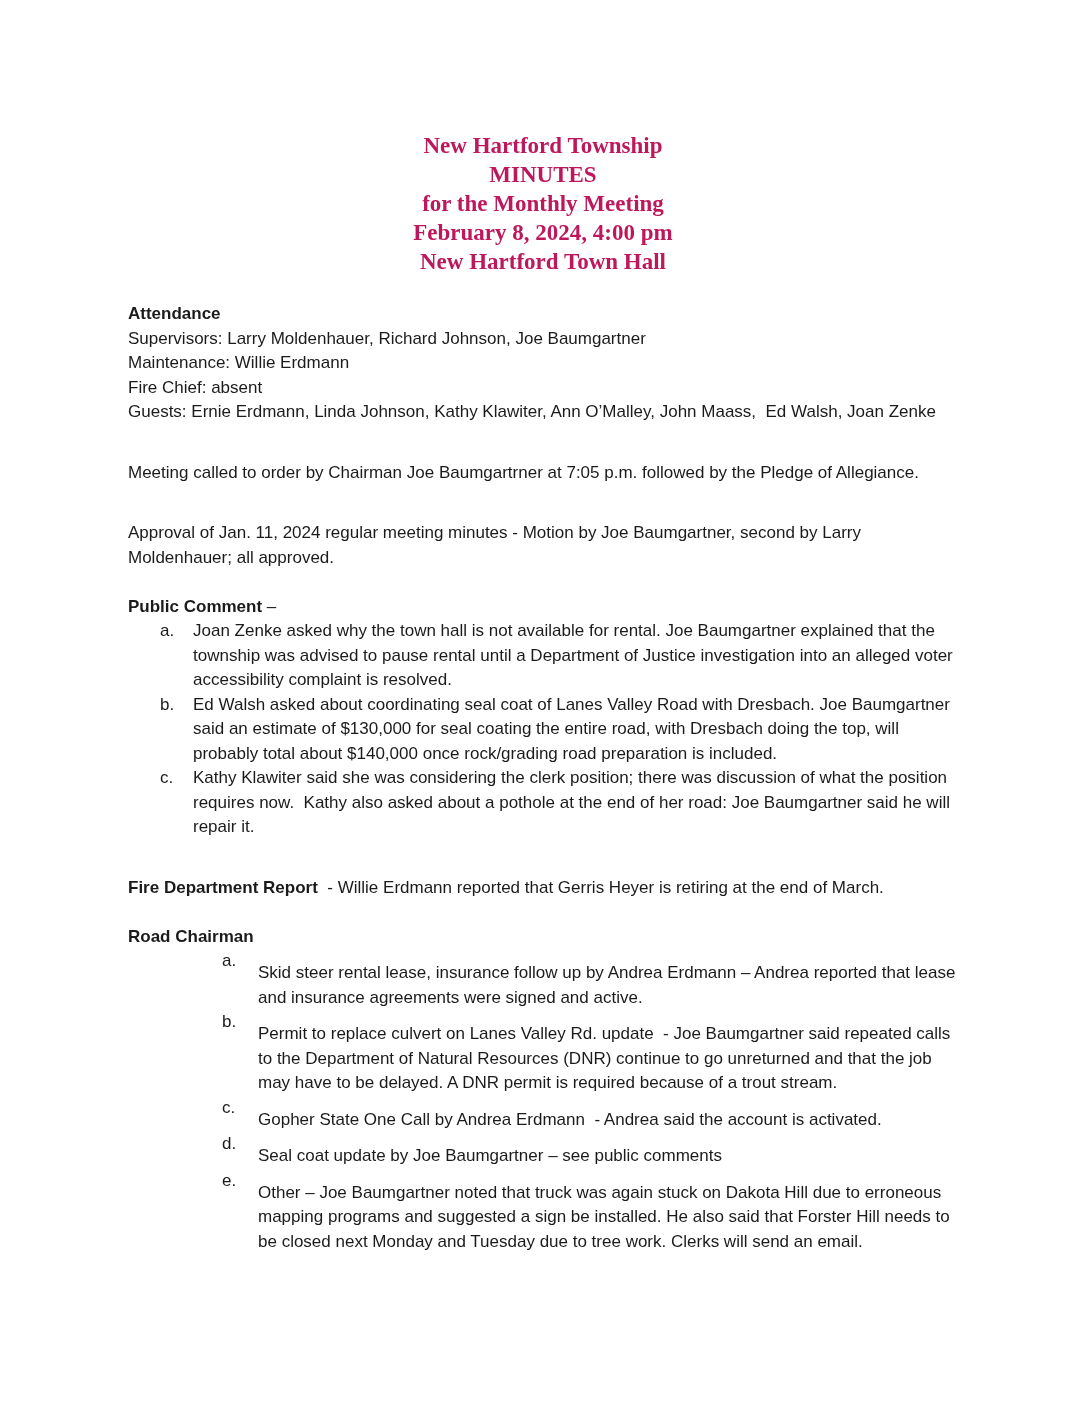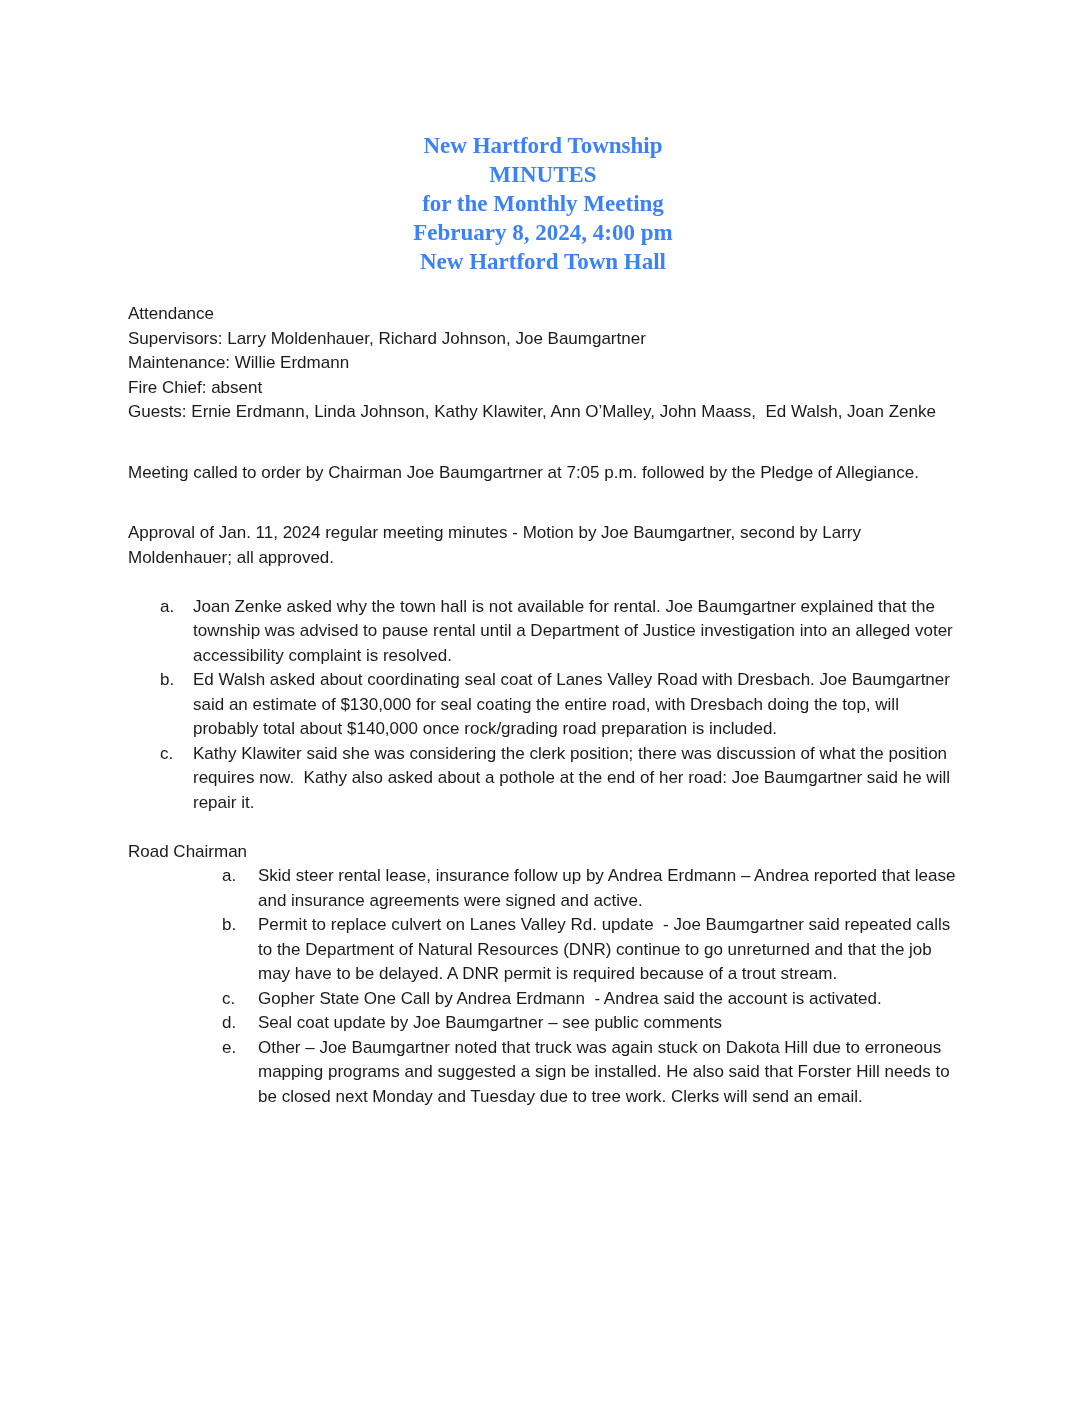--- a/index.html
+++ b/index.html
@@ -20,73 +20,75 @@
   .doc-title {
     text-align: center;
     font-family: "Liberation Serif", serif;
     font-weight: 700;
     font-size: 23px;
     line-height: 29px;
     color: #365F91;
     margin-bottom: 26px;
   }
   .title-line { white-space: pre-wrap; }
-  .bold { font-weight: 400; }
+  .bold { font-weight: 700; }
   .line, .para, .li-text, .heading-line { white-space: pre-wrap; }
   .para { margin: 36px 0 0 0; }
   .section { margin: 24.5px 0 0 0; }
   .list { margin: 0; }
   .li { display: flex; align-items: flex-start; }
   .list-l1 .li-marker { flex: none; margin-left: 32px; width: 33px; }
   .list-l1 .li-text   { flex: 1; }
   .list-l2 .li-marker { flex: none; margin-left: 94px; width: 36px; }
-  .list-l2 .li-text   { flex: 1; }
+  .list-l2 .li-text   { flex: 1; margin-top: 12px; }
 </style>
 </head>
 <body>
 
 <div class="page">
 
-  <header class="doc-title" style="color: #3b82f6;">
+  <header class="doc-title" style="color: #be185d;">
     <div class="title-line">New Hartford Township</div>
     <div class="title-line">MINUTES</div>
     <div class="title-line">for the Monthly Meeting</div>
     <div class="title-line">February 8, 2024, 4:00 pm</div>
     <div class="title-line">New Hartford Town Hall</div>
   </header>
 
   <section>
     <div class="line bold">Attendance</div>
     <div class="line">Supervisors: Larry Moldenhauer, Richard Johnson, Joe Baumgartner</div>
     <div class="line">Maintenance: Willie Erdmann</div>
     <div class="line">Fire Chief: absent</div>
     <div class="line">Guests: Ernie Erdmann, Linda Johnson, Kathy Klawiter, Ann O’Malley, John Maass,  Ed Walsh, Joan Zenke</div>
   </section>
 
   <p class="para">Meeting called to order by Chairman Joe Baumgartrner at 7:05 p.m. followed by the Pledge of Allegiance.</p>
 
   <p class="para">Approval of Jan. 11, 2024 regular meeting minutes - Motion by Joe Baumgartner, second by Larry Moldenhauer; all approved.</p>
 
   <section class="section">
+    <div class="heading-line"><span class="bold">Public Comment</span><span> –</span></div>
     <div class="list list-l1">
       <div class="li">
         <span class="li-marker">a.</span>
         <span class="li-text">Joan Zenke asked why the town hall is not available for rental. Joe Baumgartner explained that the township was advised to pause rental until a Department of Justice investigation into an alleged voter accessibility complaint is resolved.</span>
       </div>
       <div class="li">
         <span class="li-marker">b.</span>
         <span class="li-text">Ed Walsh asked about coordinating seal coat of Lanes Valley Road with Dresbach. Joe Baumgartner said an estimate of $130,000 for seal coating the entire road, with Dresbach doing the top, will probably total about $140,000 once rock/grading road preparation is included.</span>
       </div>
       <div class="li">
         <span class="li-marker">c.</span>
         <span class="li-text">Kathy Klawiter said she was considering the clerk position; there was discussion of what the position requires now.  Kathy also asked about a pothole at the end of her road: Joe Baumgartner said he will repair it.</span>
       </div>
     </div>
   </section>
 
+  <p class="para"><span class="bold">Fire Department Report</span><span class="line">  - Willie Erdmann reported that Gerris Heyer is retiring at the end of March.</span></p>
 
   <section class="section">
     <div class="line bold">Road Chairman</div>
     <div class="list list-l2">
       <div class="li">
         <span class="li-marker">a.</span>
         <span class="li-text">Skid steer rental lease, insurance follow up by Andrea Erdmann – Andrea reported that lease and insurance agreements were signed and active.</span>
       </div>
       <div class="li">
         <span class="li-marker">b.</span>

